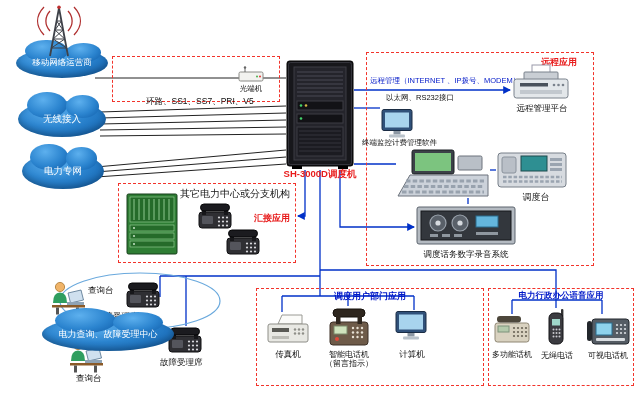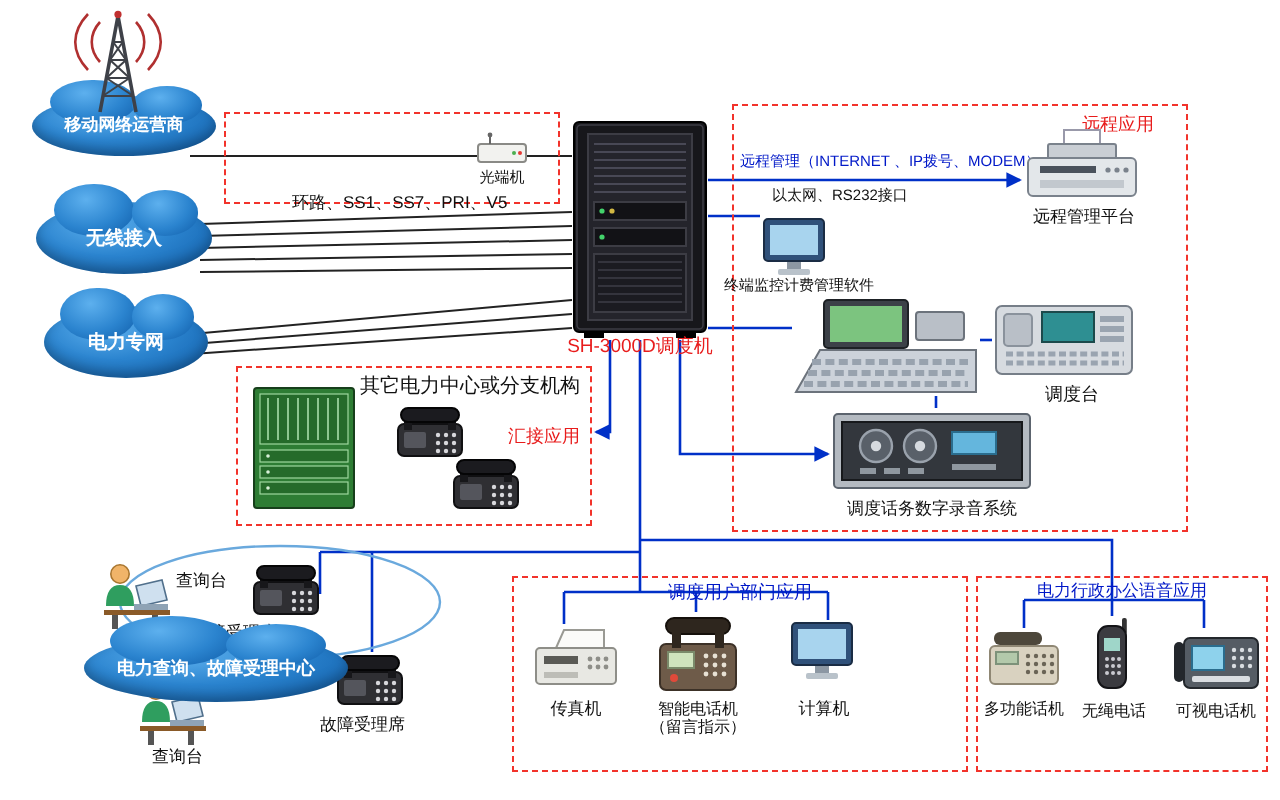--- a/index.html
+++ b/index.html
@@ -5,24 +5,24 @@
   *{margin:0;padding:0;box-sizing:border-box}
   html,body{width:640px;height:400px;overflow:hidden;background:#fff;
     font-family:"Liberation Sans","DejaVu Sans",sans-serif}
   .stage{position:relative;width:640px;height:400px;background:#fff}
   .abs{position:absolute}
   svg.wires{position:absolute;left:0;top:0;width:640px;height:400px}
   .dashed{position:absolute;border:1px dashed #f2332b}
   .lbl{position:absolute;font-size:8px;line-height:1.15;color:#111;white-space:nowrap}
   .lbl.center{text-align:center;white-space:normal}
   .blue{color:#0018c8}
-  .red{color:#e81c1c;font-weight:normal}
-  .navy{color:#0018c8;font-weight:normal}
+  .red{color:#e81c1c;font-weight:bold}
+  .navy{color:#0018c8;font-weight:bold}
   .cloud{position:absolute;display:flex;align-items:center;justify-content:center;
-    border-radius:50%;color:#fff;font-weight:bold;text-align:center;z-index:2;
+    border-radius:50%;color:#fff;font-weight:normal;text-align:center;z-index:2;
     background:radial-gradient(ellipse at 38% 30%,#5db0ee 0%,#2b84cf 45%,#0f5ca8 100%);
     box-shadow:inset 0 -3px 6px rgba(0,0,0,.25)}
   .cloud::before,.cloud::after{content:"";position:absolute;border-radius:50%;z-index:-1;
     background:radial-gradient(ellipse at 40% 30%,#5db0ee 0%,#2b84cf 55%,#0f5ca8 100%)}
   .cloud::before{width:46%;height:74%;top:-26%;left:10%}
   .cloud::after{width:38%;height:62%;top:-16%;right:8%}
   .cloud span{position:relative;z-index:1;padding:0 4px}
   .tower{z-index:3}
 </style>
 </head>

